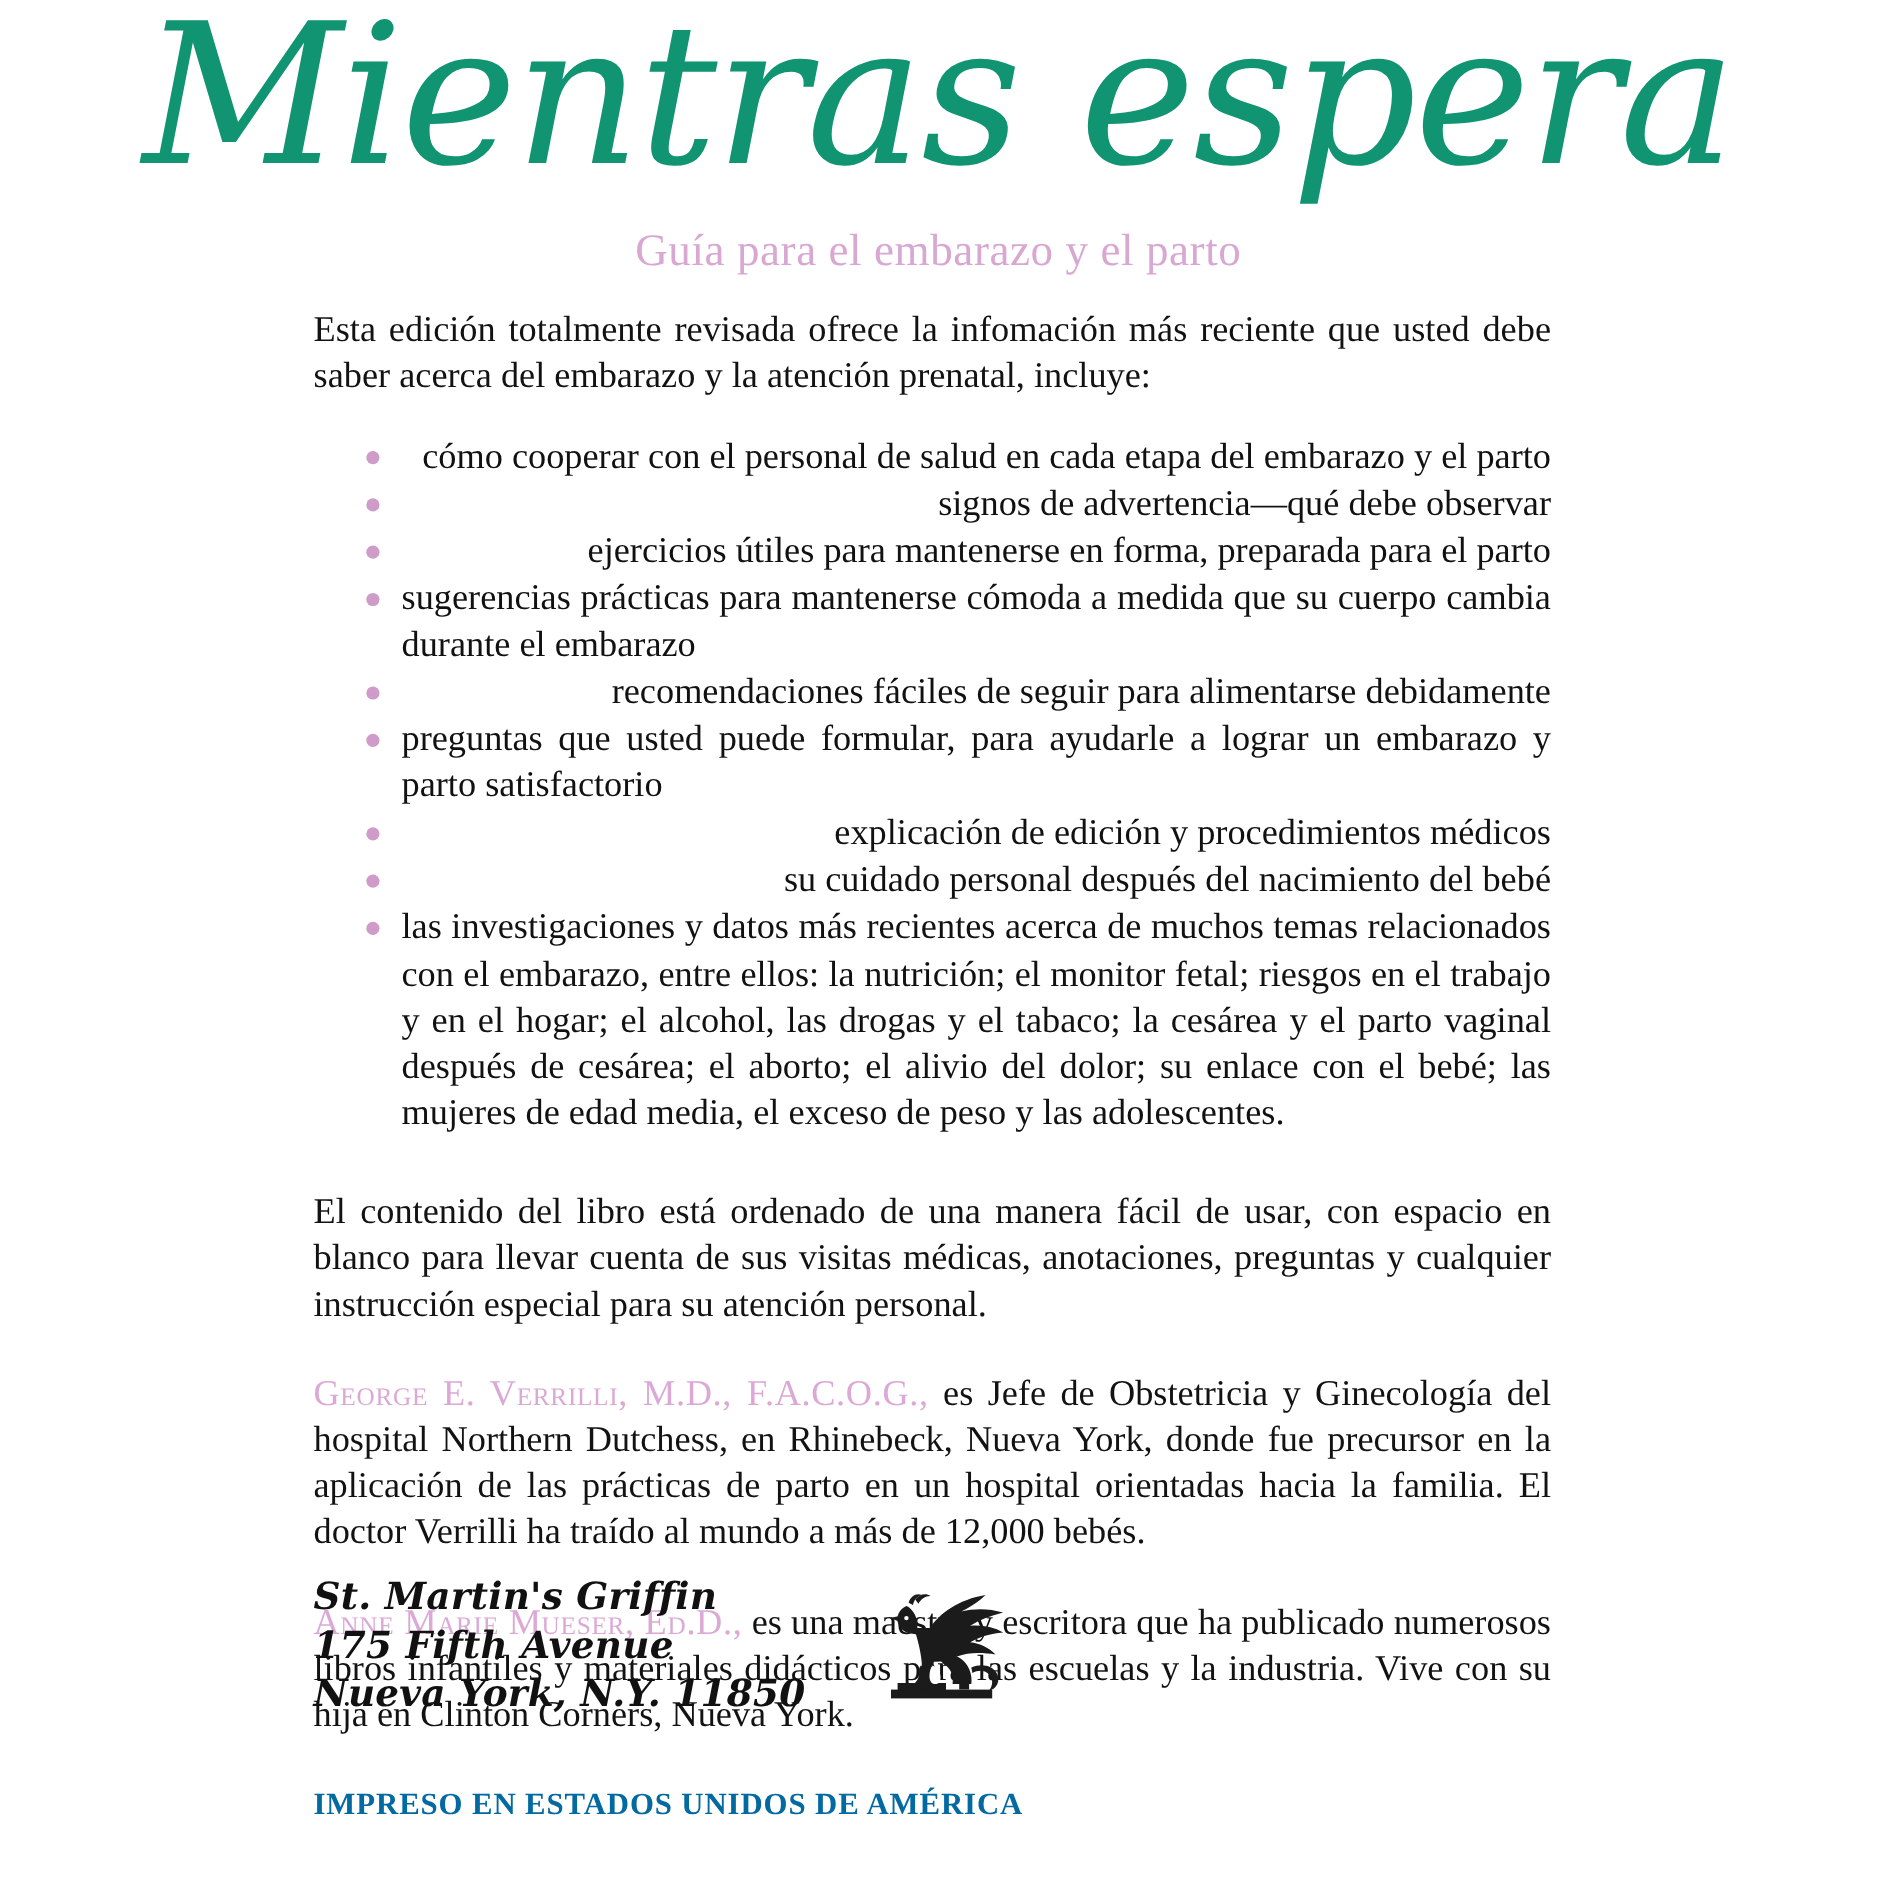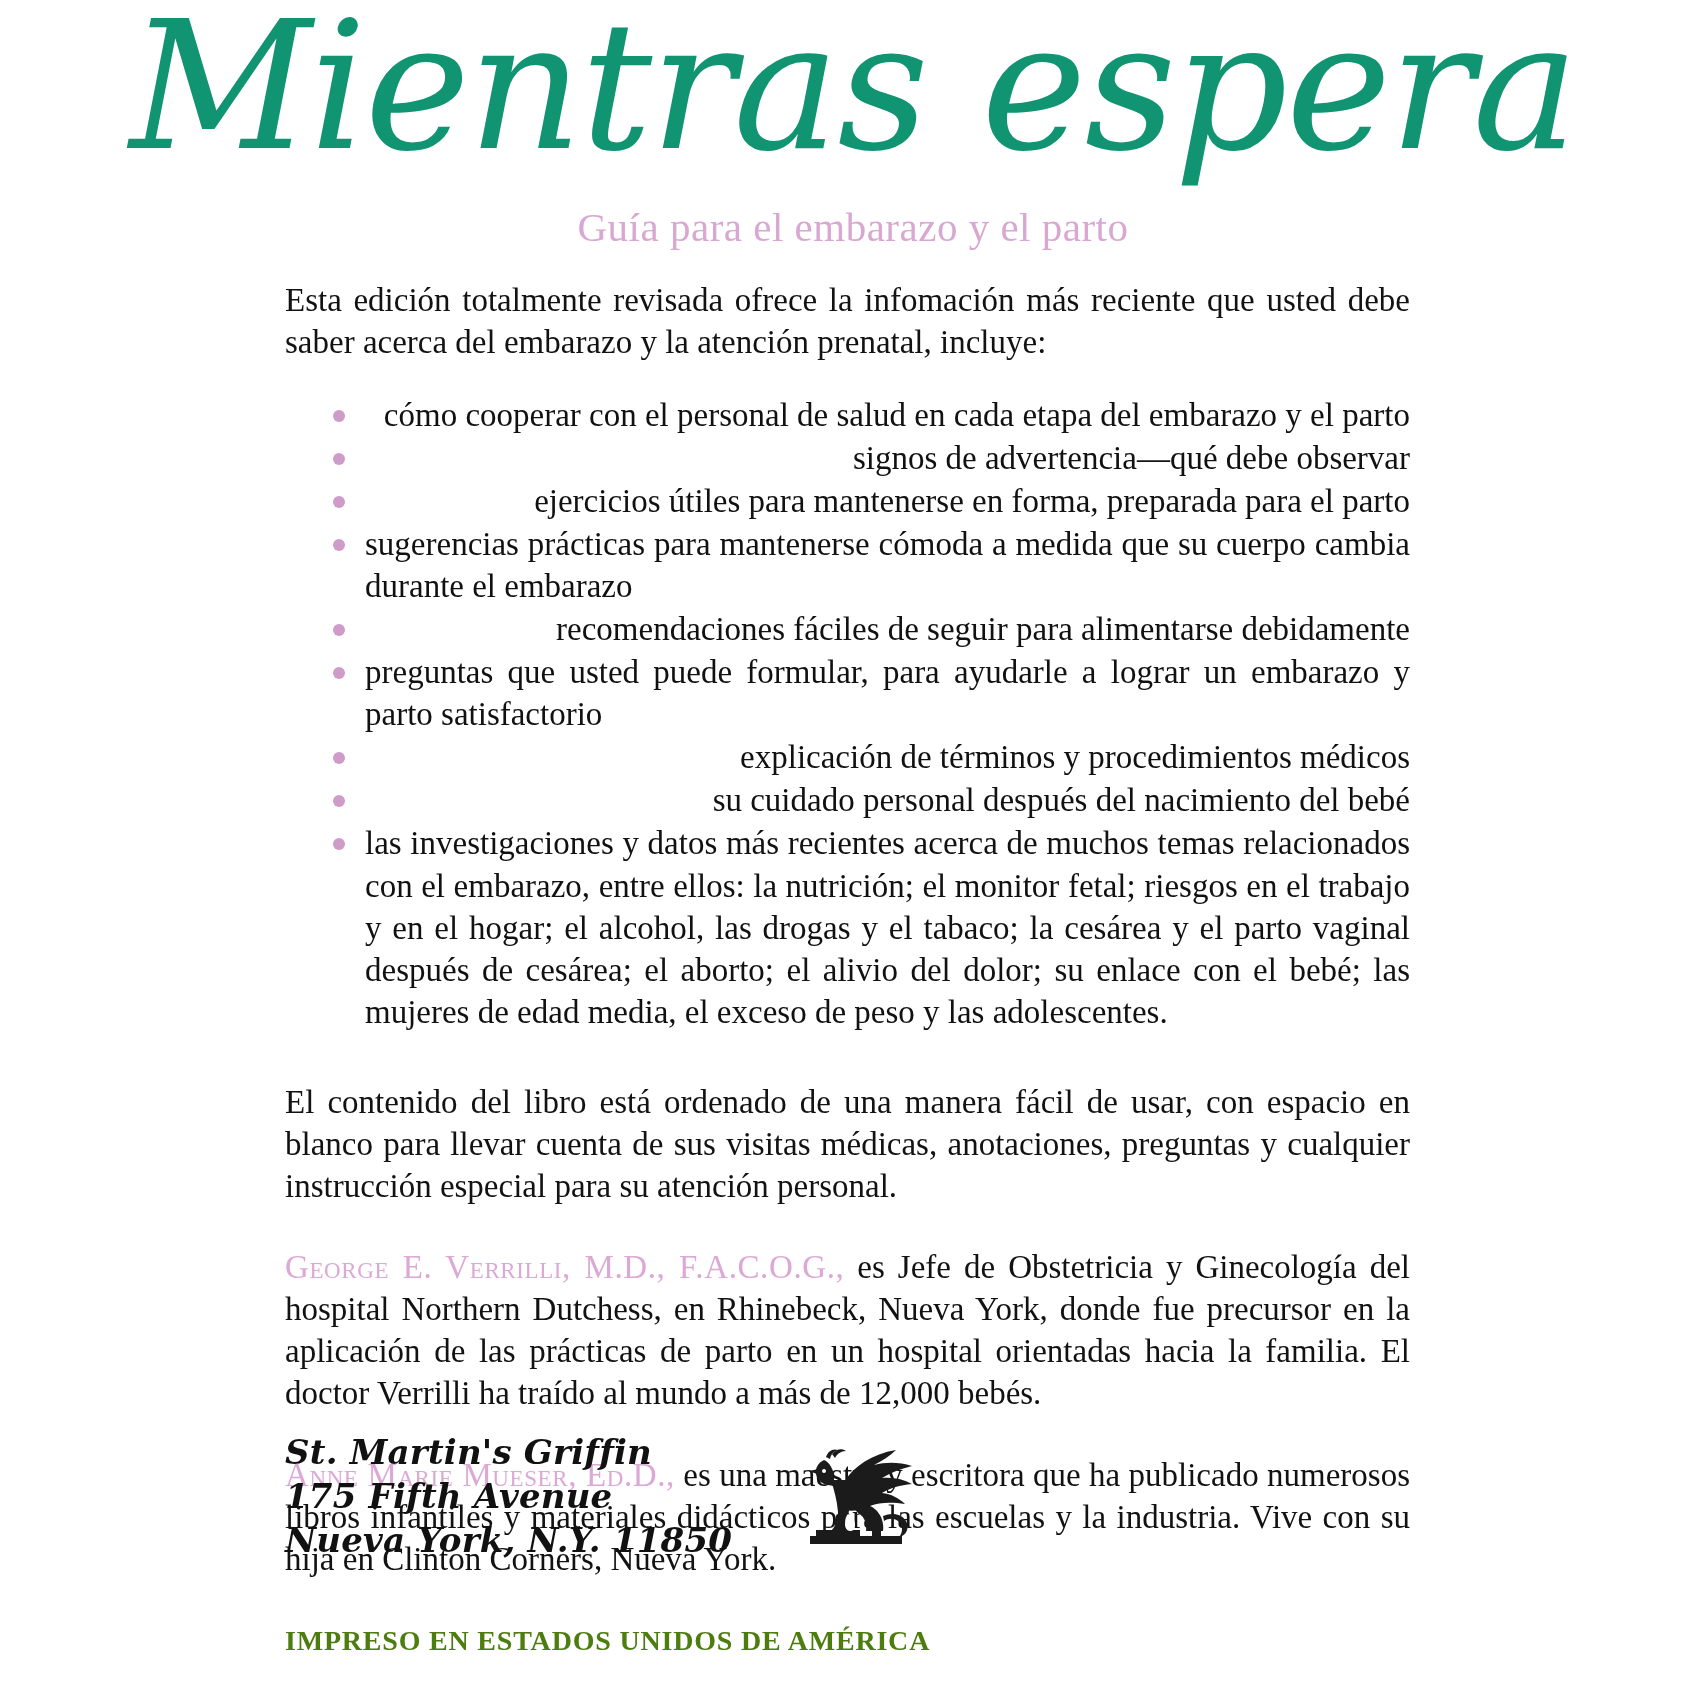--- a/index.html
+++ b/index.html
@@ -134,21 +134,21 @@
   .griffin svg { display: block; }
 
   .printed {
     position: absolute;
     left: 285px;
     top: 1625px;
     font-family: "Liberation Serif", "DejaVu Serif", serif;
     font-size: 28px;
     font-weight: 700;
     letter-spacing: 0.8px;
-    color: #4d7c0f;
+    color: #0369a1;
   }
 </style>
 </head>
 <body>
 
 <div class="page">
 
   <div class="title">Mientras espera</div>
 
   <div class="subtitle">Guía para el embarazo y el parto</div>
@@ -177,21 +177,21 @@
       <li class="nojust">
         <span class="dot"></span>
         <span>recomendaciones fáciles de seguir para alimentarse debidamente</span>
       </li>
       <li>
         <span class="dot"></span>
         <span>preguntas que usted puede formular, para ayudarle a lograr un embarazo y parto satisfactorio</span>
       </li>
       <li class="nojust">
         <span class="dot"></span>
-        <span>explicación de términos y procedimientos médicos</span>
+        <span>explicación de edición y procedimientos médicos</span>
       </li>
       <li class="nojust">
         <span class="dot"></span>
         <span>su cuidado personal después del nacimiento del bebé</span>
       </li>
       <li>
         <span class="dot"></span>
         <span>las investigaciones y datos más recientes acerca de muchos temas relacionados con el embarazo, entre ellos: la nutrición; el monitor fetal; riesgos en el trabajo y en el hogar; el alcohol, las drogas y el tabaco; la cesárea y el parto vaginal después de cesárea; el aborto; el alivio del dolor; su enlace con el bebé; las mujeres de edad media, el exceso de peso y las adolescentes.</span>
       </li>
     </ul>

